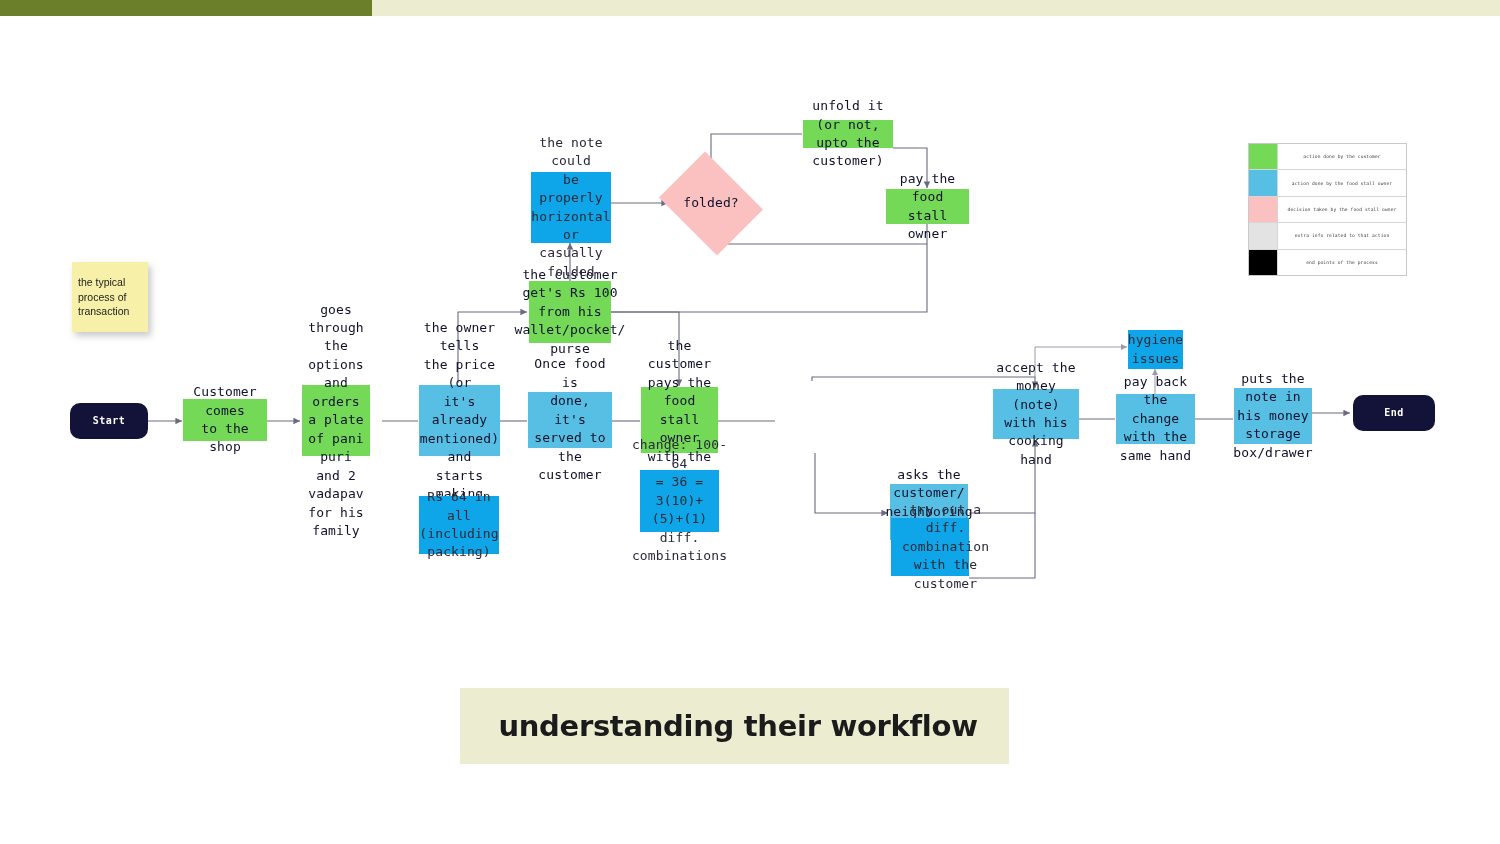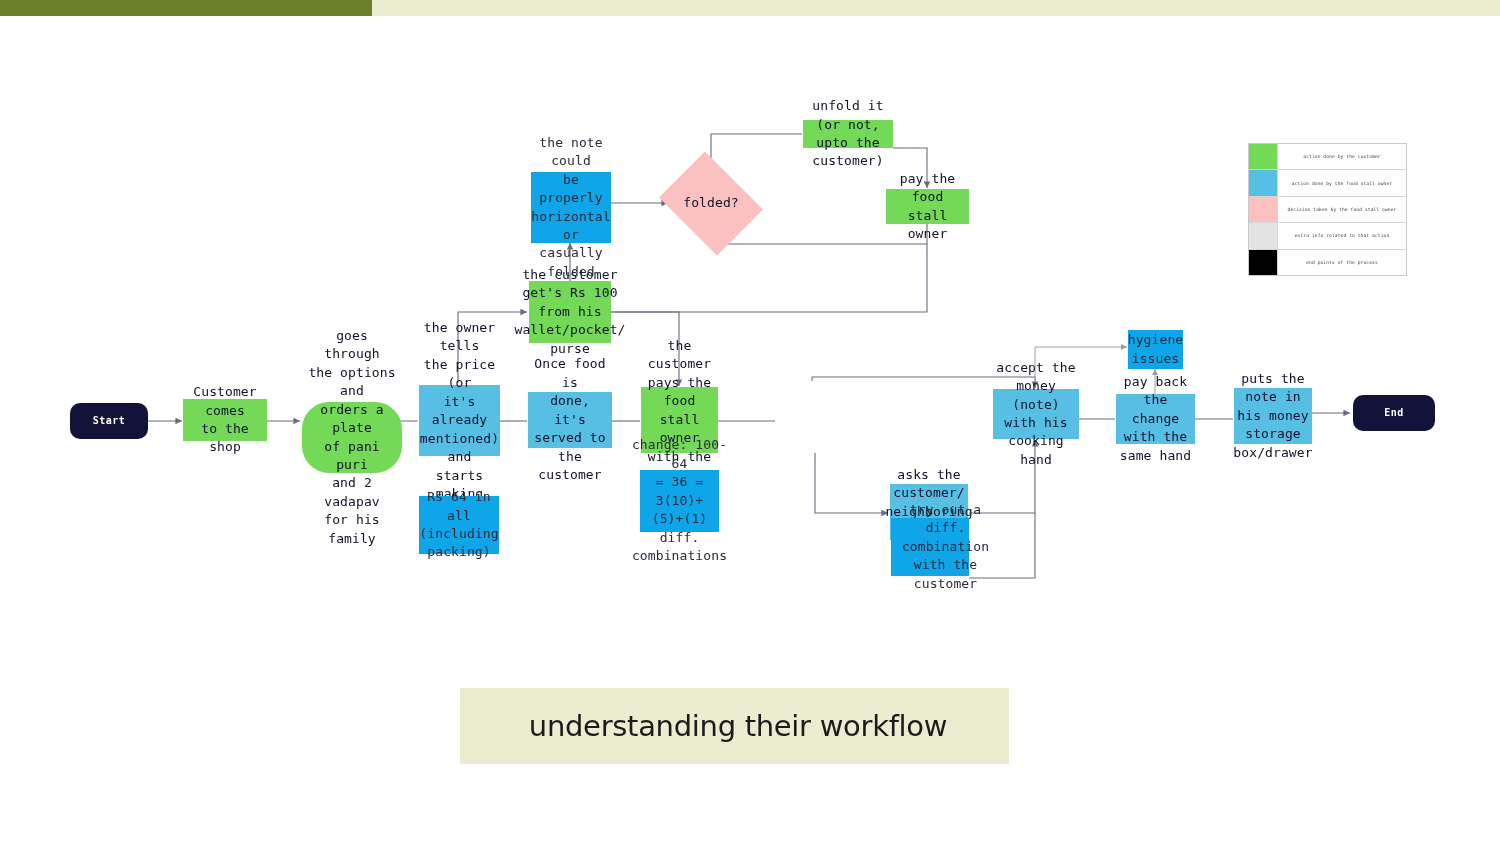--- a/index.html
+++ b/index.html
@@ -147,21 +147,21 @@
     left: 460px; top: 688px;
     width: 549px; height: 76px;
     background: #ecedd0;
     display: flex;
     align-items: center;
     justify-content: center;
   }
   #title-banner .title-text {
     font-family: "DejaVu Sans", sans-serif;
     font-size: 29px;
-    font-weight: normal;
+    font-weight: bold;
     color: #1b1b1b;
     letter-spacing: -0.3px;
     margin-left: 7px;
   }
 </style>
 </head>
 <body>
 
 <div id="top-banner">
   <div class="bar-olive"></div>
@@ -233,21 +233,21 @@
 
   <div class="node dark" style="left:70px; top:403px; width:78px; height:36px;">
     <span>Start</span>
   </div>
 
   <div class="node green" style="left:183px; top:399px; width:84px; height:42px;">
     <span>Customer comes
 to the shop</span>
   </div>
 
-  <div class="node green" style="left:302px; top:402px; width:100px; height:71px;border-radius:27px;">
+  <div class="node green" style="left:302px; top:385px; width:68px; height:71px;">
     <span>goes through
 the options and
 orders a plate
 of pani puri
 and 2 vadapav
 for his family</span>
   </div>
 
   <div class="node blue" style="left:419px; top:385px; width:81px; height:71px;">
     <span>the owner tells
@@ -353,20 +353,25 @@
     <span>puts the note in
 his money
 storage
 box/drawer</span>
   </div>
 
   <div class="node dark" style="left:1353px; top:395px; width:82px; height:36px;">
     <span>End</span>
   </div>
 
+  <div id="sticky-note">
+    <span>the typical
+process of
+transaction</span>
+  </div>
 
   <div id="legend">
     <div class="legend-row">
       <div class="legend-swatch" style="background:#73d957;"></div>
       <div class="legend-label">action done by the customer</div>
     </div>
     <div class="legend-row">
       <div class="legend-swatch" style="background:#57bfe4;"></div>
       <div class="legend-label">action done by the food stall owner</div>
     </div>

